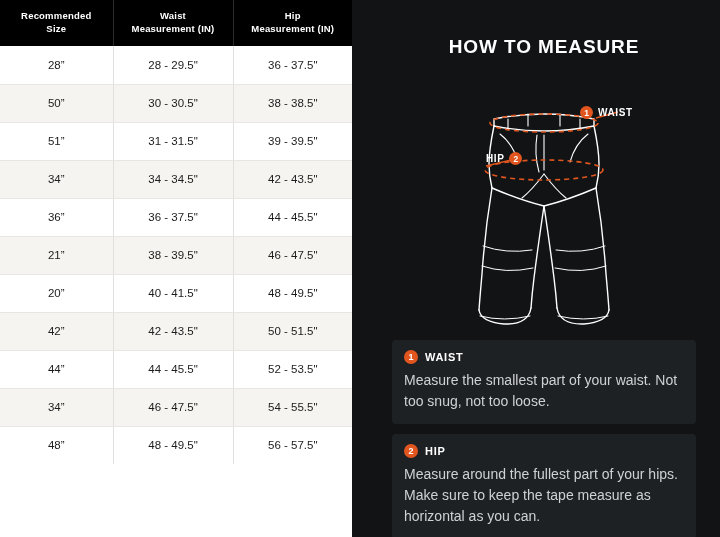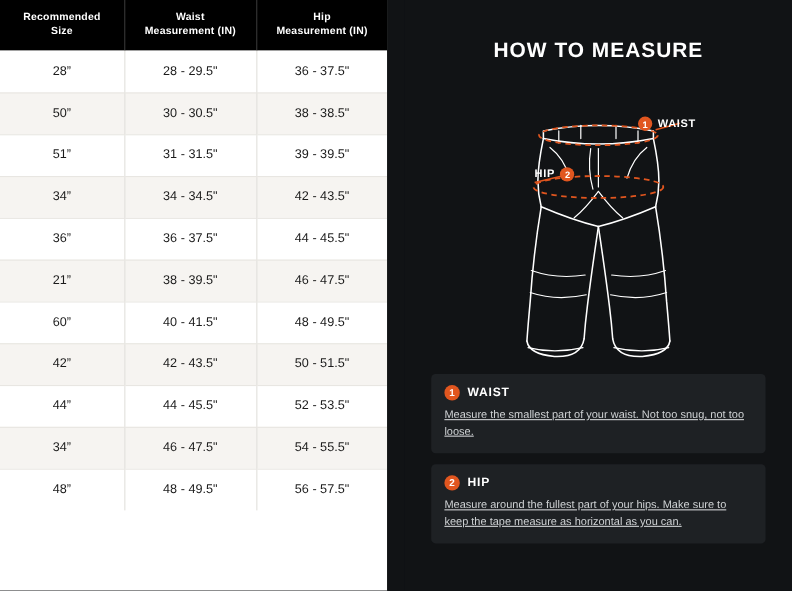--- a/index.html
+++ b/index.html
@@ -120,23 +120,22 @@
     flex: 0 0 auto;
   }
   .tip-label {
     color: #ffffff;
     font-size: 11px;
     font-weight: bold;
     letter-spacing: 0.7px;
   }
   .tip-body {
     color: #cfd2d4;
-    font-size: 10px;
+    font-size: 14px;
     line-height: 1.5;
-    text-decoration: underline;
   }
 
   
   .callout {
     position: absolute;
     display: flex;
     align-items: center;
     gap: 5px;
   }
   .callout .badge { width: 13px; height: 13px; font-size: 8.5px; }
@@ -202,21 +201,21 @@
           <td>36”</td>
           <td>36 - 37.5"</td>
           <td>44 - 45.5"</td>
         </tr>
         <tr>
           <td>21”</td>
           <td>38 - 39.5"</td>
           <td>46 - 47.5"</td>
         </tr>
         <tr>
-          <td>60”</td>
+          <td>20”</td>
           <td>40 - 41.5"</td>
           <td>48 - 49.5"</td>
         </tr>
         <tr>
           <td>42”</td>
           <td>42 - 43.5"</td>
           <td>50 - 51.5"</td>
         </tr>
         <tr>
           <td>44”</td>

